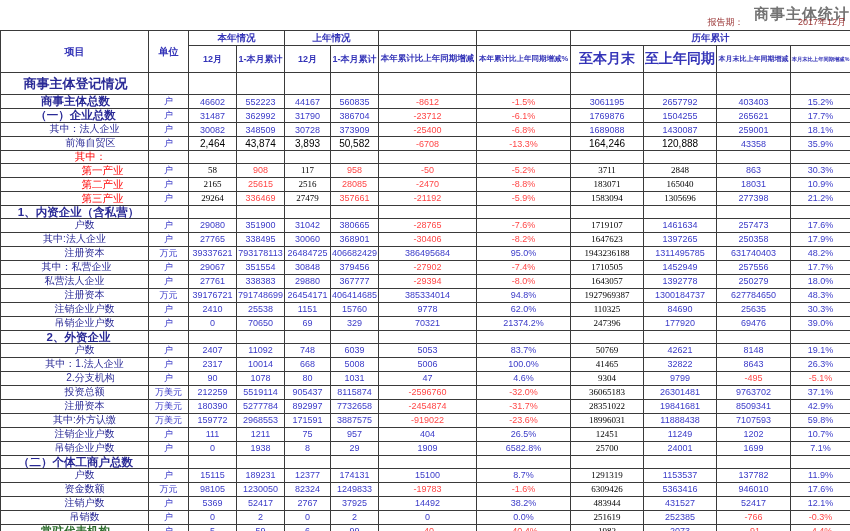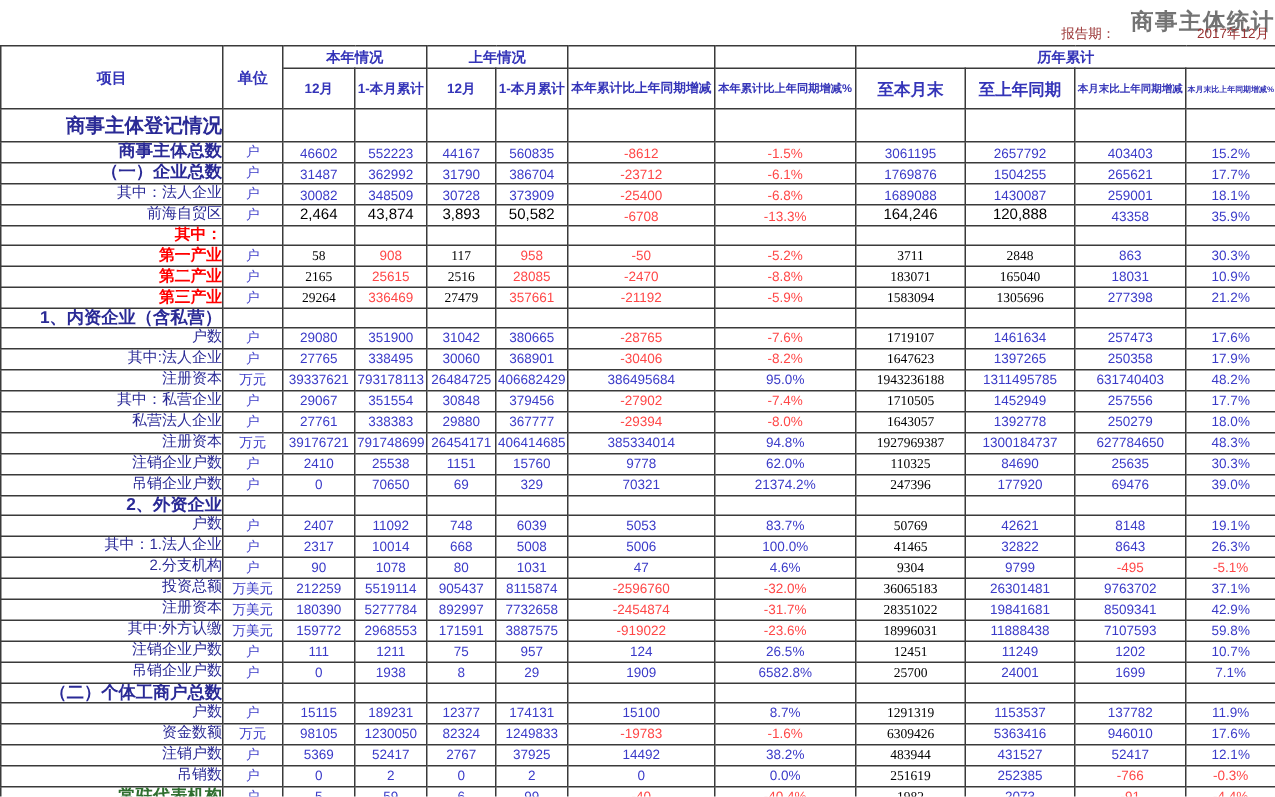--- a/index.html
+++ b/index.html
@@ -21,29 +21,29 @@
     border:1px solid #3a3a3a;padding:0;overflow:hidden;white-space:nowrap;
     vertical-align:middle;
   }
   thead th{color:#3434b8;font-weight:bold;text-align:center;font-size:9.5px}
   tr.hrow-a{height:15px}
   tr.hrow-b{height:27px}
   th.h-item,th.h-unit{font-size:10px}
   th.hs0,th.hs1,th.hs2,th.hs3{font-size:9px;font-weight:bold}
   th.hs4{font-size:8.5px}
   th.hs5{font-size:7.5px}
-  th.hs6,th.hs7{font-size:11px}
+  th.hs6,th.hs7{font-size:14px}
   th.hs8{font-size:7px}
   th.hs9{font-size:5.3px}
   tbody tr{height:12.7px}
   tbody tr.row-head{height:22px}
-  td.lbl{font-size:10px;color:#2a2a96;text-align:right;line-height:1.05}
+  td.lbl{font-size:10px;color:#2a2a96;text-align:center;line-height:1.05}
   td.lbl.s-head{font-weight:bold;font-size:13px}
   td.lbl.s-section{font-weight:bold;font-size:11.5px}
-  td.lbl.s-redbold{color:#ff0000;font-weight:bold;font-size:10.5px}
+  td.lbl.s-redbold{color:#ff0000;font-weight:normal;font-size:10.5px}
   td.lbl.s-green{color:#2f6f2f;font-weight:bold;font-size:11.5px}
   td.unit{font-size:9px;color:#3a3ac8;text-align:center}
   td.num{font-size:9px;text-align:center}
   td.num.c-b{color:#3a3ac8}
   td.num.c-k{color:#000000;font-family:"Liberation Serif","DejaVu Serif",serif}
   td.num.c-ks{color:#000000;font-size:10px}
   td.num.c-r{color:#ff4747}
 </style>
 </head>
 <body>
@@ -445,21 +445,21 @@
         <td class="num c-b">7107593</td>
         <td class="num c-b">59.8%</td>
       </tr>
       <tr>
         <td class="lbl s-label" style="padding-left: 20px;">注销企业户数</td>
         <td class="unit">户</td>
         <td class="num c-b">111</td>
         <td class="num c-b">1211</td>
         <td class="num c-b">75</td>
         <td class="num c-b">957</td>
-        <td class="num c-b">124</td>
+        <td class="num c-b">404</td>
         <td class="num c-b">26.5%</td>
         <td class="num c-k">12451</td>
         <td class="num c-b">11249</td>
         <td class="num c-b">1202</td>
         <td class="num c-b">10.7%</td>
       </tr>
       <tr>
         <td class="lbl s-label" style="padding-left: 20px;">吊销企业户数</td>
         <td class="unit">户</td>
         <td class="num c-b">0</td>

